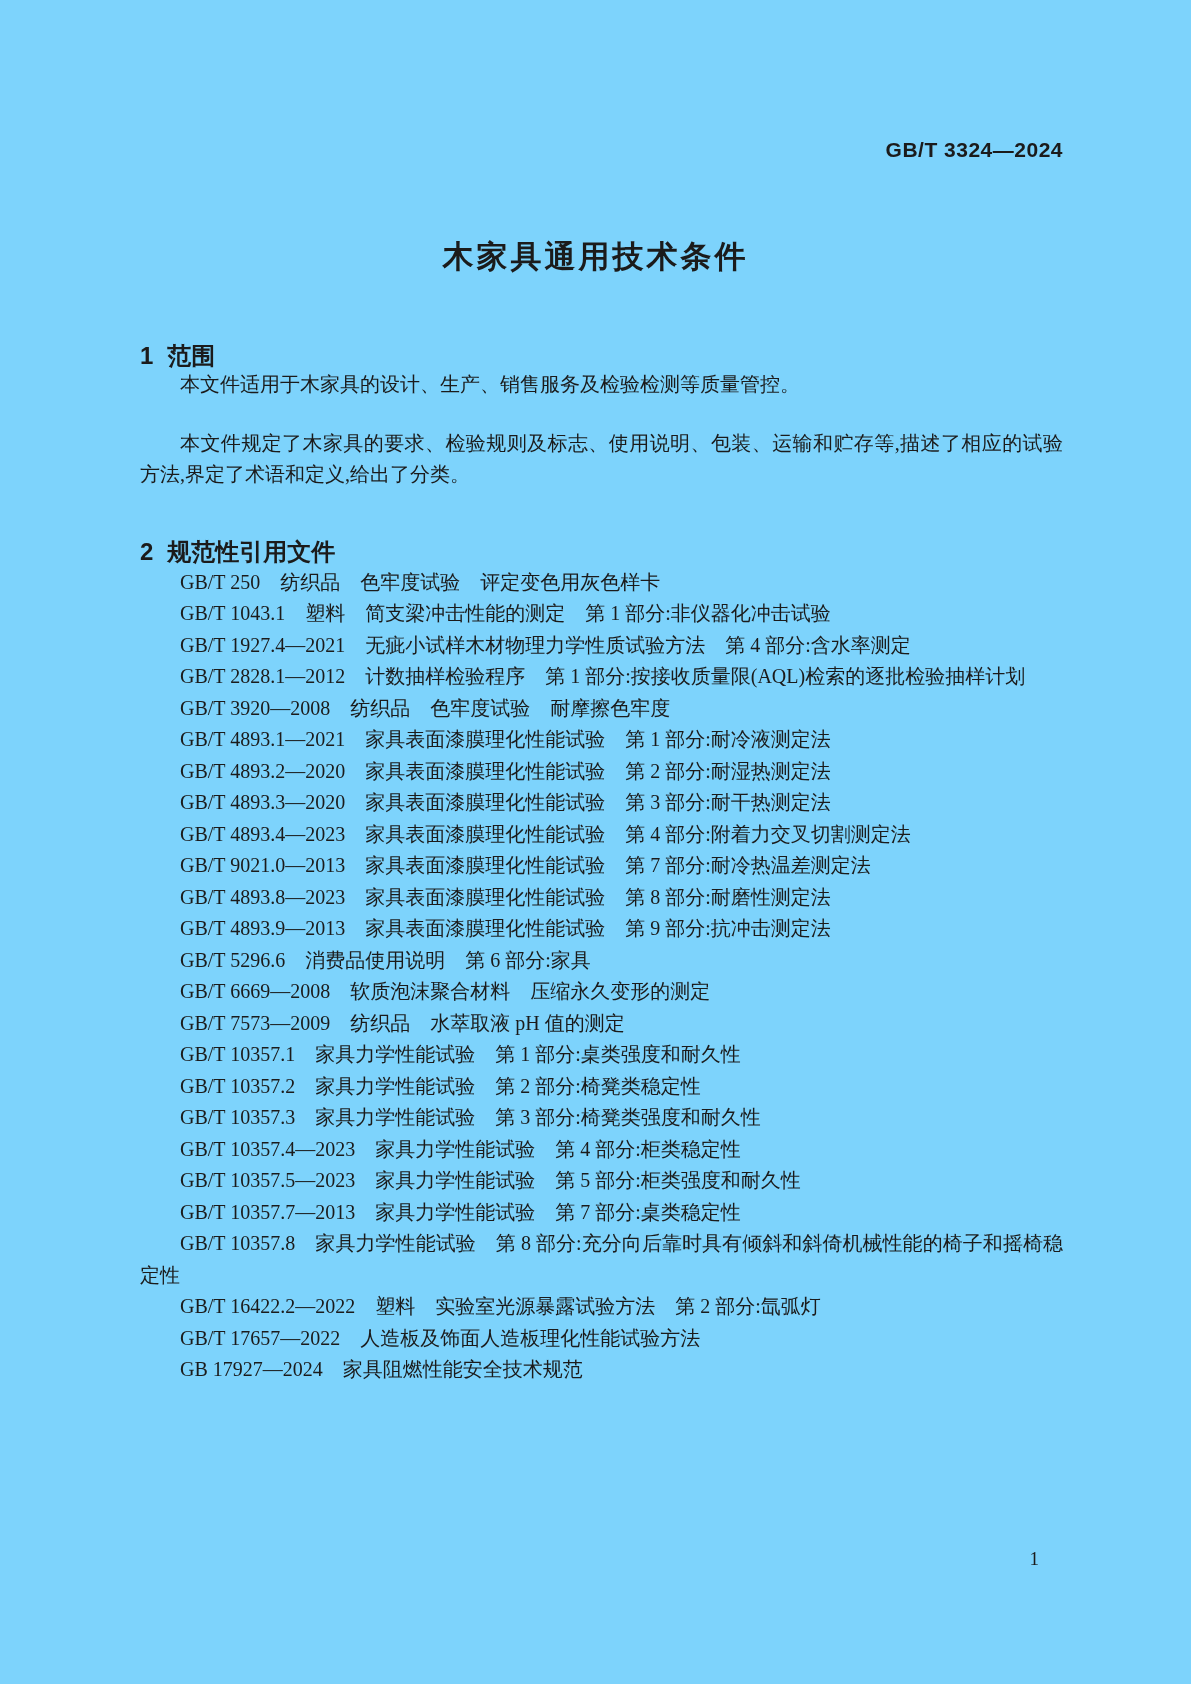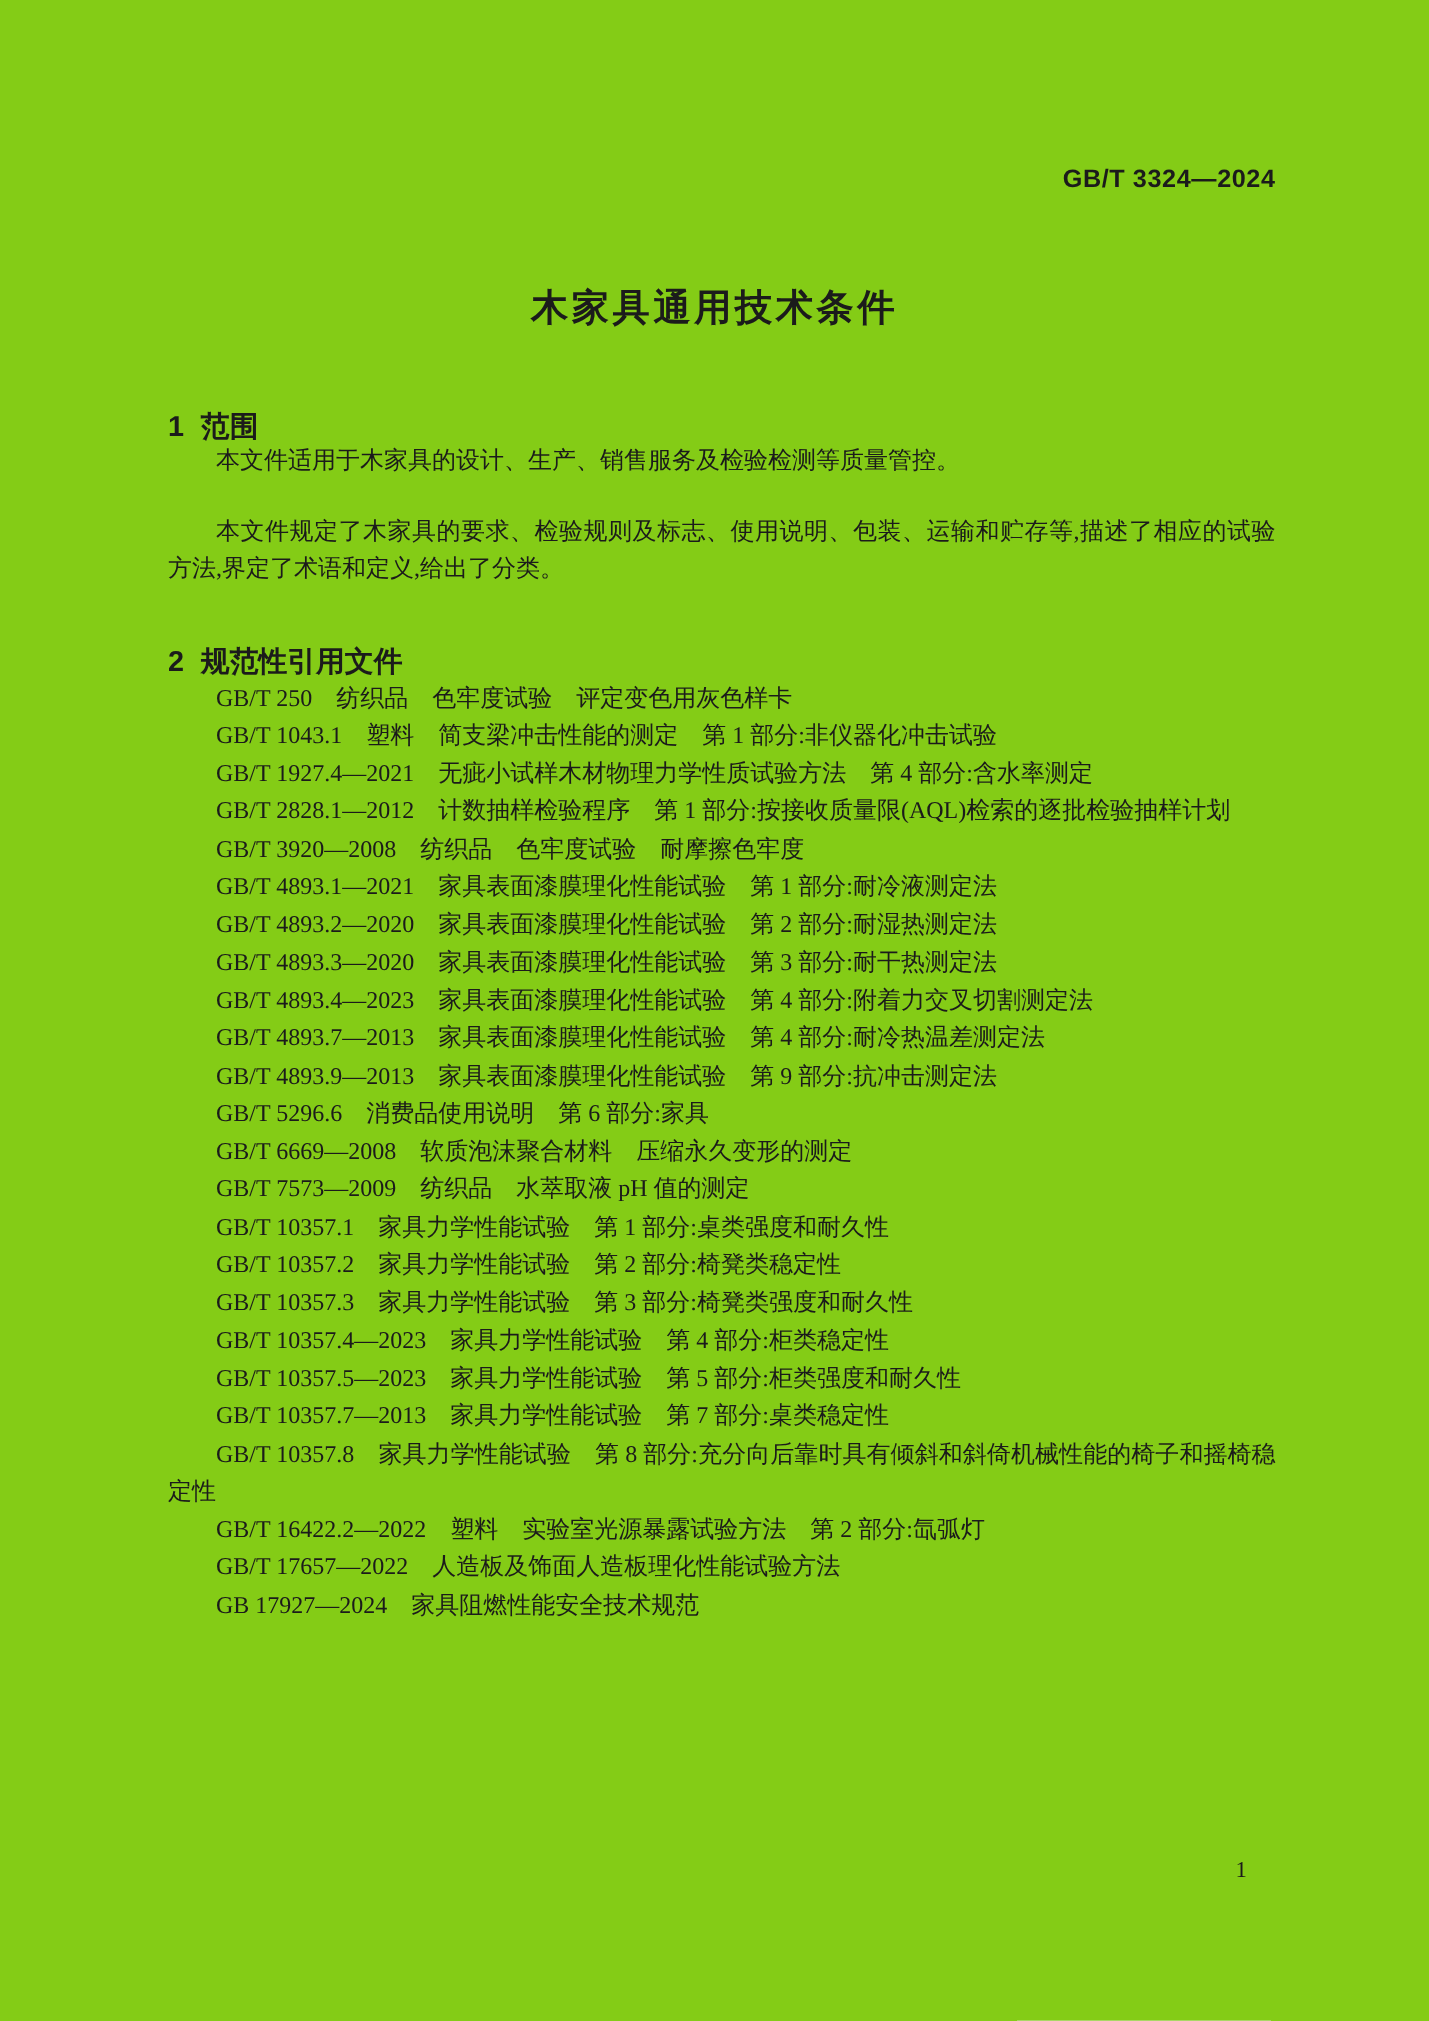--- a/index.html
+++ b/index.html
@@ -1,20 +1,20 @@
 <!DOCTYPE html>
 <html><head>
 <meta charset="utf-8">
 <style>
   html,body{margin:0;padding:0;background:#e8e8e8;}
   .page{
     position:relative;
     width:1191px;height:1684px;
     margin:0 auto;
-    background:#84cc16;
+    background:#7dd3fc;
     color:#1b1b1b;
     overflow:hidden;
   }
   .doc-code{
     position:absolute;top:138px;right:128px;
     font-family:"Liberation Sans","DejaVu Sans",sans-serif;
     font-weight:bold;font-size:21px;letter-spacing:0.5px;
     white-space:nowrap;
   }
   .doc-title{
@@ -75,21 +75,22 @@
     <div class="ref-list">
       <p class="para indent">GB/T 250　纺织品　色牢度试验　评定变色用灰色样卡</p>
       <p class="para indent">GB/T 1043.1　塑料　简支梁冲击性能的测定　第 1 部分:非仪器化冲击试验</p>
       <p class="para indent">GB/T 1927.4—2021　无疵小试样木材物理力学性质试验方法　第 4 部分:含水率测定</p>
       <p class="para indent">GB/T 2828.1—2012　计数抽样检验程序　第 1 部分:按接收质量限(AQL)检索的逐批检验抽样计划</p>
       <p class="para indent">GB/T 3920—2008　纺织品　色牢度试验　耐摩擦色牢度</p>
       <p class="para indent">GB/T 4893.1—2021　家具表面漆膜理化性能试验　第 1 部分:耐冷液测定法</p>
       <p class="para indent">GB/T 4893.2—2020　家具表面漆膜理化性能试验　第 2 部分:耐湿热测定法</p>
       <p class="para indent">GB/T 4893.3—2020　家具表面漆膜理化性能试验　第 3 部分:耐干热测定法</p>
       <p class="para indent">GB/T 4893.4—2023　家具表面漆膜理化性能试验　第 4 部分:附着力交叉切割测定法</p>
-      <p class="para indent">GB/T 4893.7—2013　家具表面漆膜理化性能试验　第 4 部分:耐冷热温差测定法</p>
+      <p class="para indent">GB/T 9021.0—2013　家具表面漆膜理化性能试验　第 7 部分:耐冷热温差测定法</p>
+      <p class="para indent">GB/T 4893.8—2023　家具表面漆膜理化性能试验　第 8 部分:耐磨性测定法</p>
       <p class="para indent">GB/T 4893.9—2013　家具表面漆膜理化性能试验　第 9 部分:抗冲击测定法</p>
       <p class="para indent">GB/T 5296.6　消费品使用说明　第 6 部分:家具</p>
       <p class="para indent">GB/T 6669—2008　软质泡沫聚合材料　压缩永久变形的测定</p>
       <p class="para indent">GB/T 7573—2009　纺织品　水萃取液 pH 值的测定</p>
       <p class="para indent">GB/T 10357.1　家具力学性能试验　第 1 部分:桌类强度和耐久性</p>
       <p class="para indent">GB/T 10357.2　家具力学性能试验　第 2 部分:椅凳类稳定性</p>
       <p class="para indent">GB/T 10357.3　家具力学性能试验　第 3 部分:椅凳类强度和耐久性</p>
       <p class="para indent">GB/T 10357.4—2023　家具力学性能试验　第 4 部分:柜类稳定性</p>
       <p class="para indent">GB/T 10357.5—2023　家具力学性能试验　第 5 部分:柜类强度和耐久性</p>
       <p class="para indent">GB/T 10357.7—2013　家具力学性能试验　第 7 部分:桌类稳定性</p>

